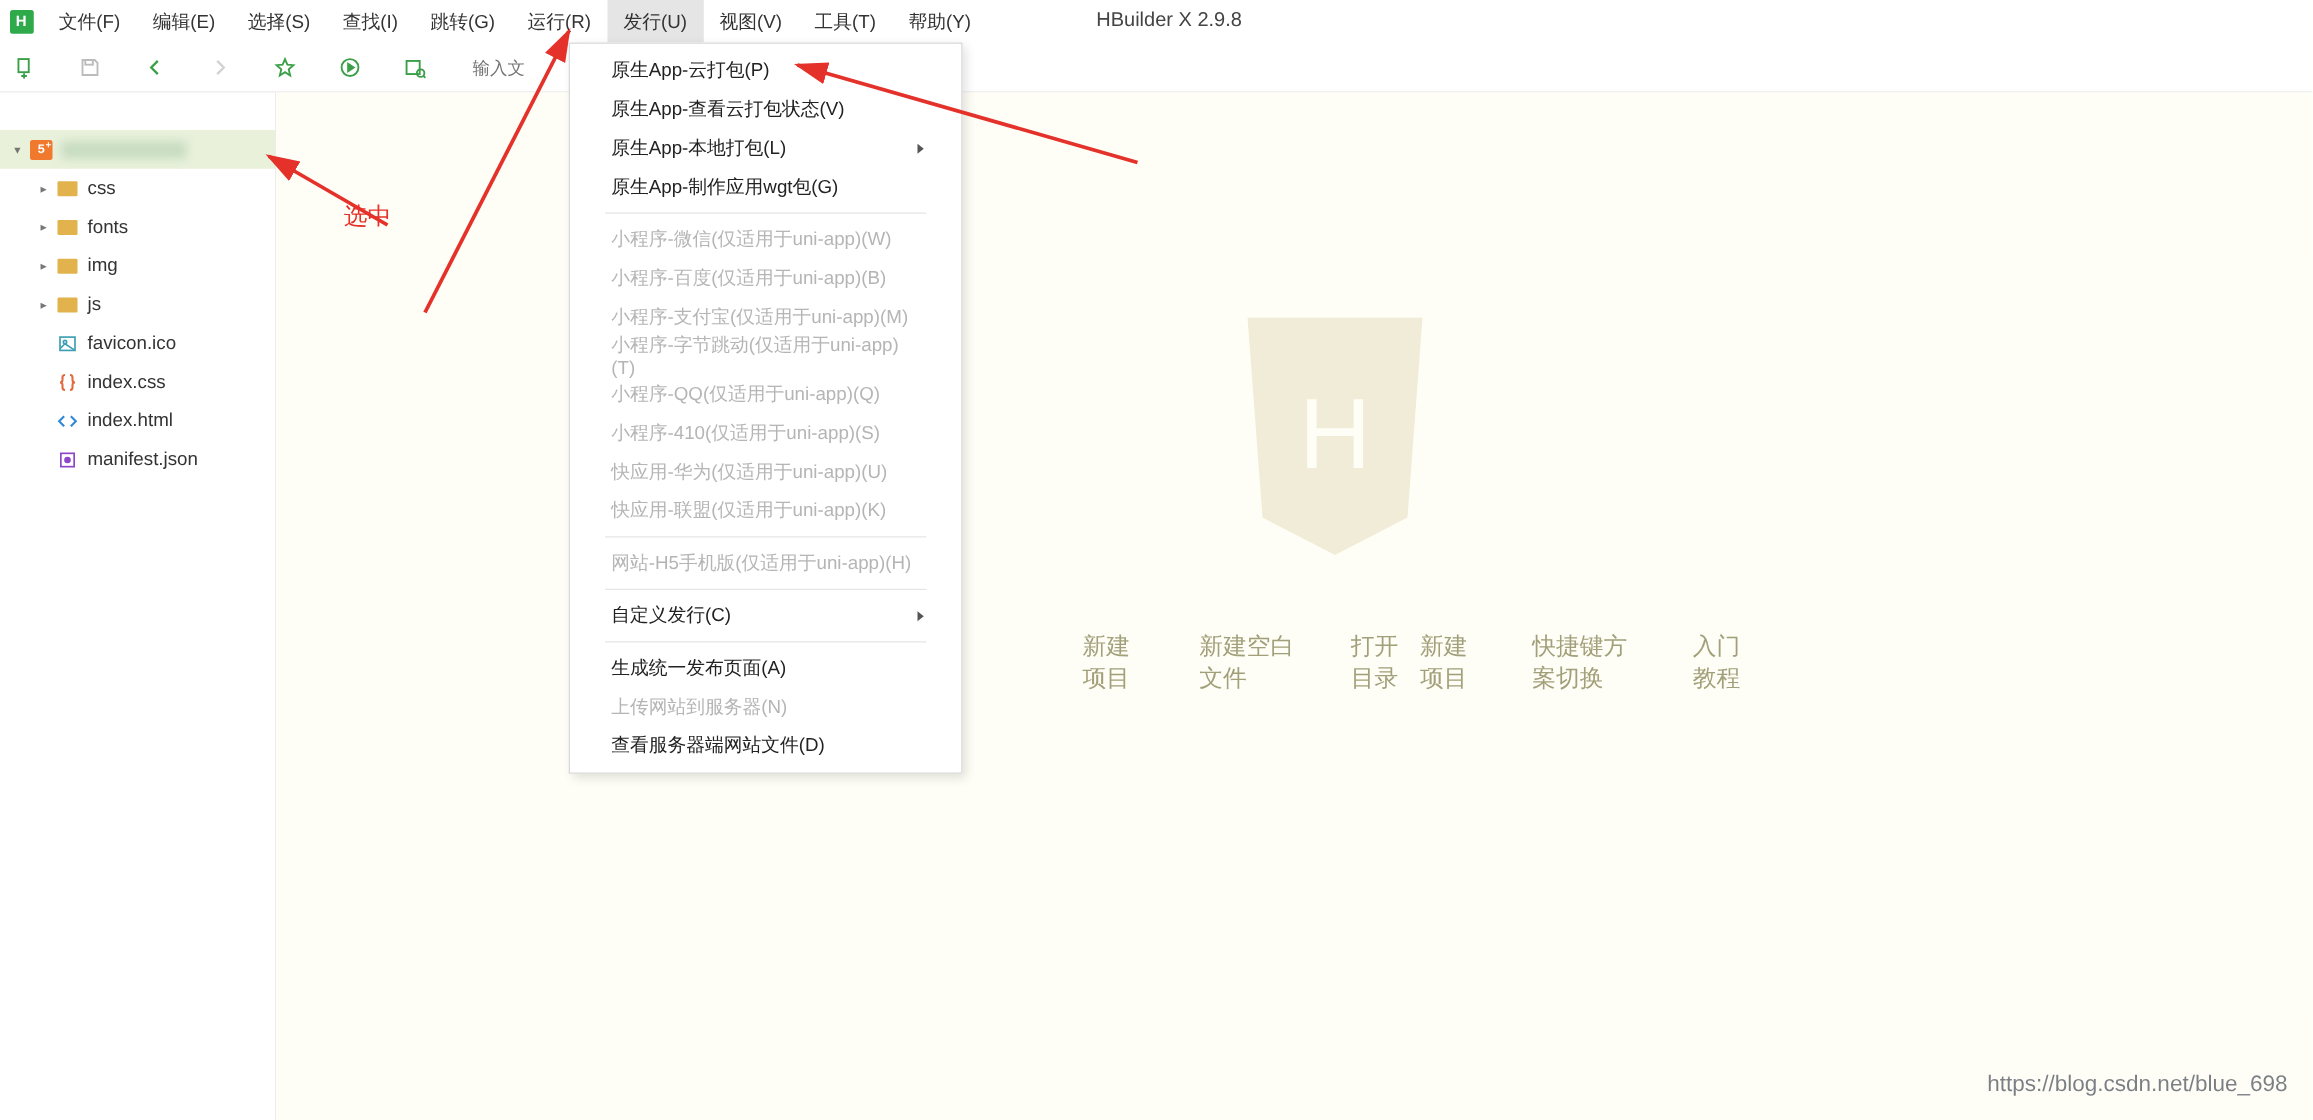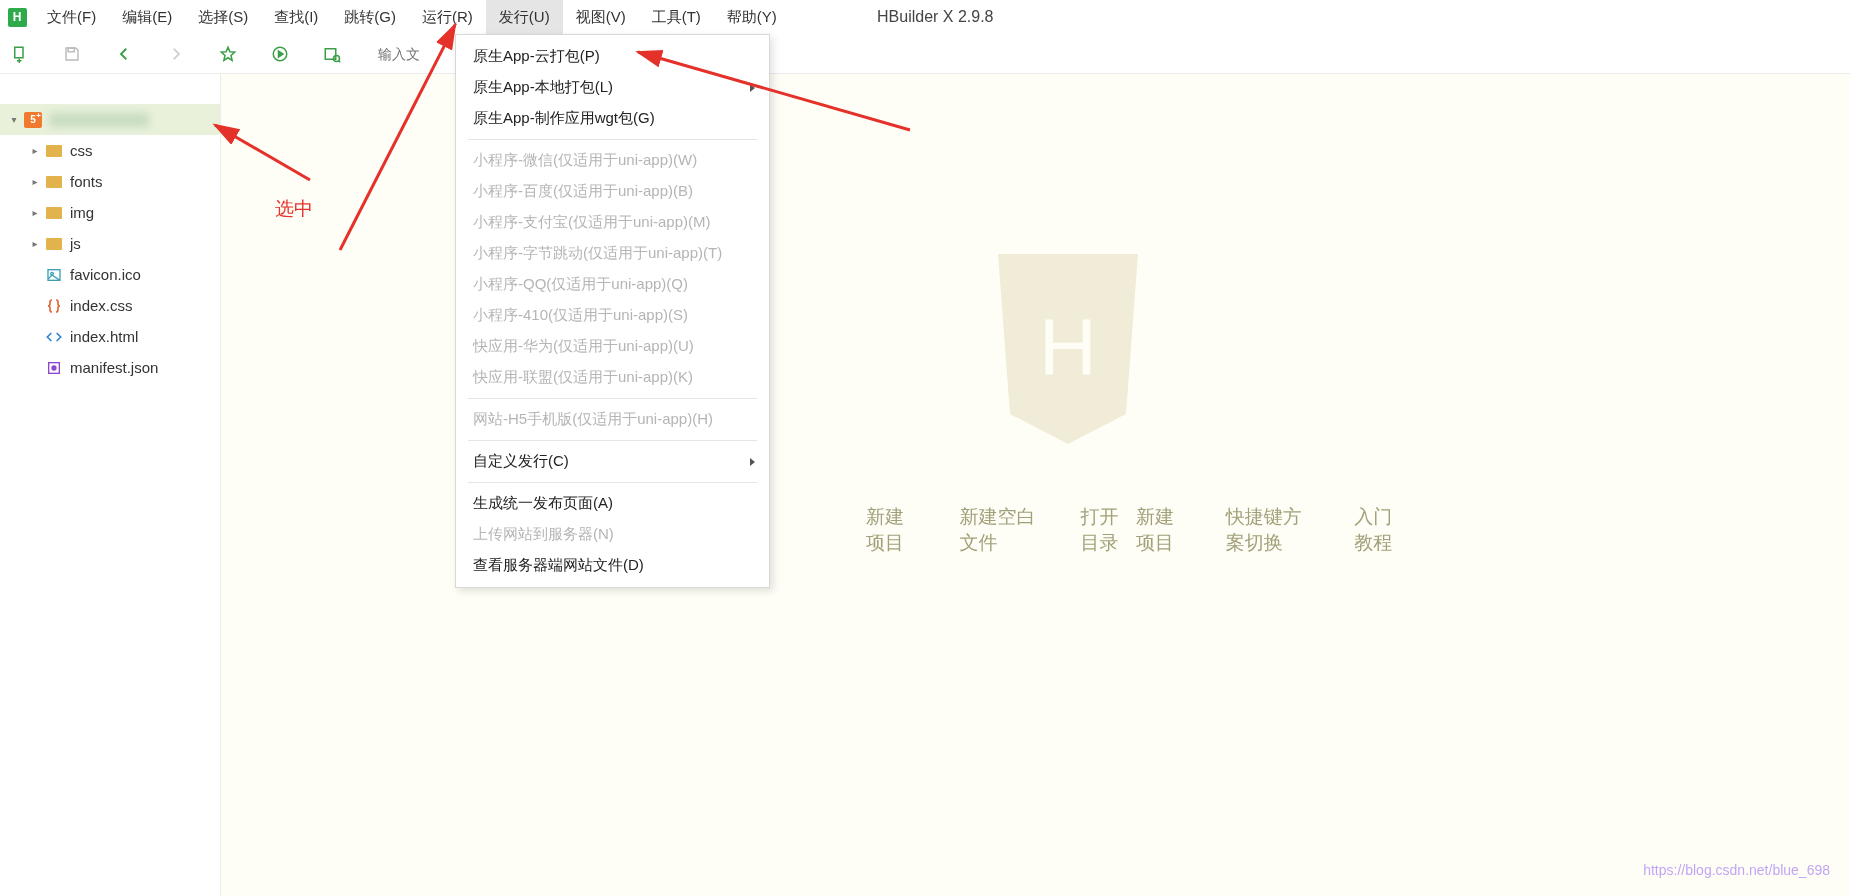--- a/index.html
+++ b/index.html
@@ -31,31 +31,31 @@
   .five-badge { background:#f0792e; color:#fff; font-size:10px; font-weight:700; width:18px; height:16px; display:flex;align-items:center;justify-content:center;border-radius:2px; position:relative;}
   .five-badge::after{content:"+";position:absolute;right:1px;top:-1px;font-size:8px;}
   .blurred { filter:blur(4px); color:#6a8; width:100px; height:14px; background:#c7dcc1; }
 
   
   .main { position:absolute; left:221px; top:74px; right:0; bottom:0; background:#fffef6; }
   .shield { position:absolute; left:767px; top:180px; width:160px; height:190px; }
   .links { position:absolute; left:645px; top:430px; width:540px; display:flex; }
   .links-col { flex:1; display:flex; flex-direction:row; gap:38px; }
   .qlink { color:#a2a07a; font-size:19px; cursor:pointer; }
-  .watermark { position:absolute; right:20px; bottom:18px; font-size:14px; color:#8b5cf6; opacity:.55; }
-
-  
-  .dropdown { position:absolute; left:455px; top:34px; width:315px; background:#fff; border:1px solid #d8d8d8; box-shadow:3px 3px 8px rgba(0,0,0,.12); padding:6px 0; z-index:50; }
+  .watermark { position:absolute; right:20px; bottom:18px; font-size:18px; color:#0f172a; opacity:.55; }
+
+  
+  .dropdown { position:absolute; left:455px; top:34px; width:315px; background:#fff; border:1px solid #d8d8d8; box-shadow:3px 3px 8px rgba(0,0,0,.12); padding:6px 16px; z-index:50; }
   .dd-item { height:31px; display:flex; align-items:center; padding:0 17px; font-size:15px; color:#222; cursor:pointer; position:relative; }
   .dd-item.disabled { color:#b5b5b5; cursor:default; }
   .dd-item.has-sub::after { content:""; position:absolute; right:14px; top:50%; margin-top:-4px; border-left:5px solid #555; border-top:4px solid transparent; border-bottom:4px solid transparent; }
   .dd-sep { height:1px; background:#e5e5e5; margin:5px 12px; }
 
   
-  .anno-label { position:absolute; left:275px; top:160px; color:#e4312a; font-size:19px; z-index:60;margin-top:36px; }
+  .anno-label { position:absolute; left:275px; top:160px; color:#e4312a; font-size:19px; z-index:60; }
   .anno-svg { position:absolute; left:0; top:0; pointer-events:none; z-index:55; }
 </style>
 </head>
 <body>
 
 <div class="menubar">
   <div class="app-logo">
     <div class="app-logo-sq">H</div>
   </div>
   <div id="menu-slot" style="display: contents;"><div class="menu-item">文件(F)</div><div class="menu-item">编辑(E)</div><div class="menu-item">选择(S)</div><div class="menu-item">查找(I)</div><div class="menu-item">跳转(G)</div><div class="menu-item">运行(R)</div><div class="menu-item open">发行(U)</div><div class="menu-item">视图(V)</div><div class="menu-item">工具(T)</div><div class="menu-item">帮助(Y)</div></div>
@@ -201,20 +201,21 @@
         <div class="qlink">新建项目</div>
         <div class="qlink">快捷键方案切换</div>
         <div class="qlink">入门教程</div>
       </div>
   </div>
   <div class="watermark">https://blog.csdn.net/blue_698</div>
 </div>
 
 <div class="dropdown" id="dropdown">
     <div class="dd-item">原生App-云打包(P)</div>
+    <div class="dd-item">原生App-查看云打包状态(V)</div>
     <div class="dd-item has-sub">原生App-本地打包(L)</div>
     <div class="dd-item">原生App-制作应用wgt包(G)</div>
     <div class="dd-sep"></div>
     <div class="dd-item disabled">小程序-微信(仅适用于uni-app)(W)</div>
     <div class="dd-item disabled">小程序-百度(仅适用于uni-app)(B)</div>
     <div class="dd-item disabled">小程序-支付宝(仅适用于uni-app)(M)</div>
     <div class="dd-item disabled">小程序-字节跳动(仅适用于uni-app)(T)</div>
     <div class="dd-item disabled">小程序-QQ(仅适用于uni-app)(Q)</div>
     <div class="dd-item disabled">小程序-410(仅适用于uni-app)(S)</div>
     <div class="dd-item disabled">快应用-华为(仅适用于uni-app)(U)</div>

